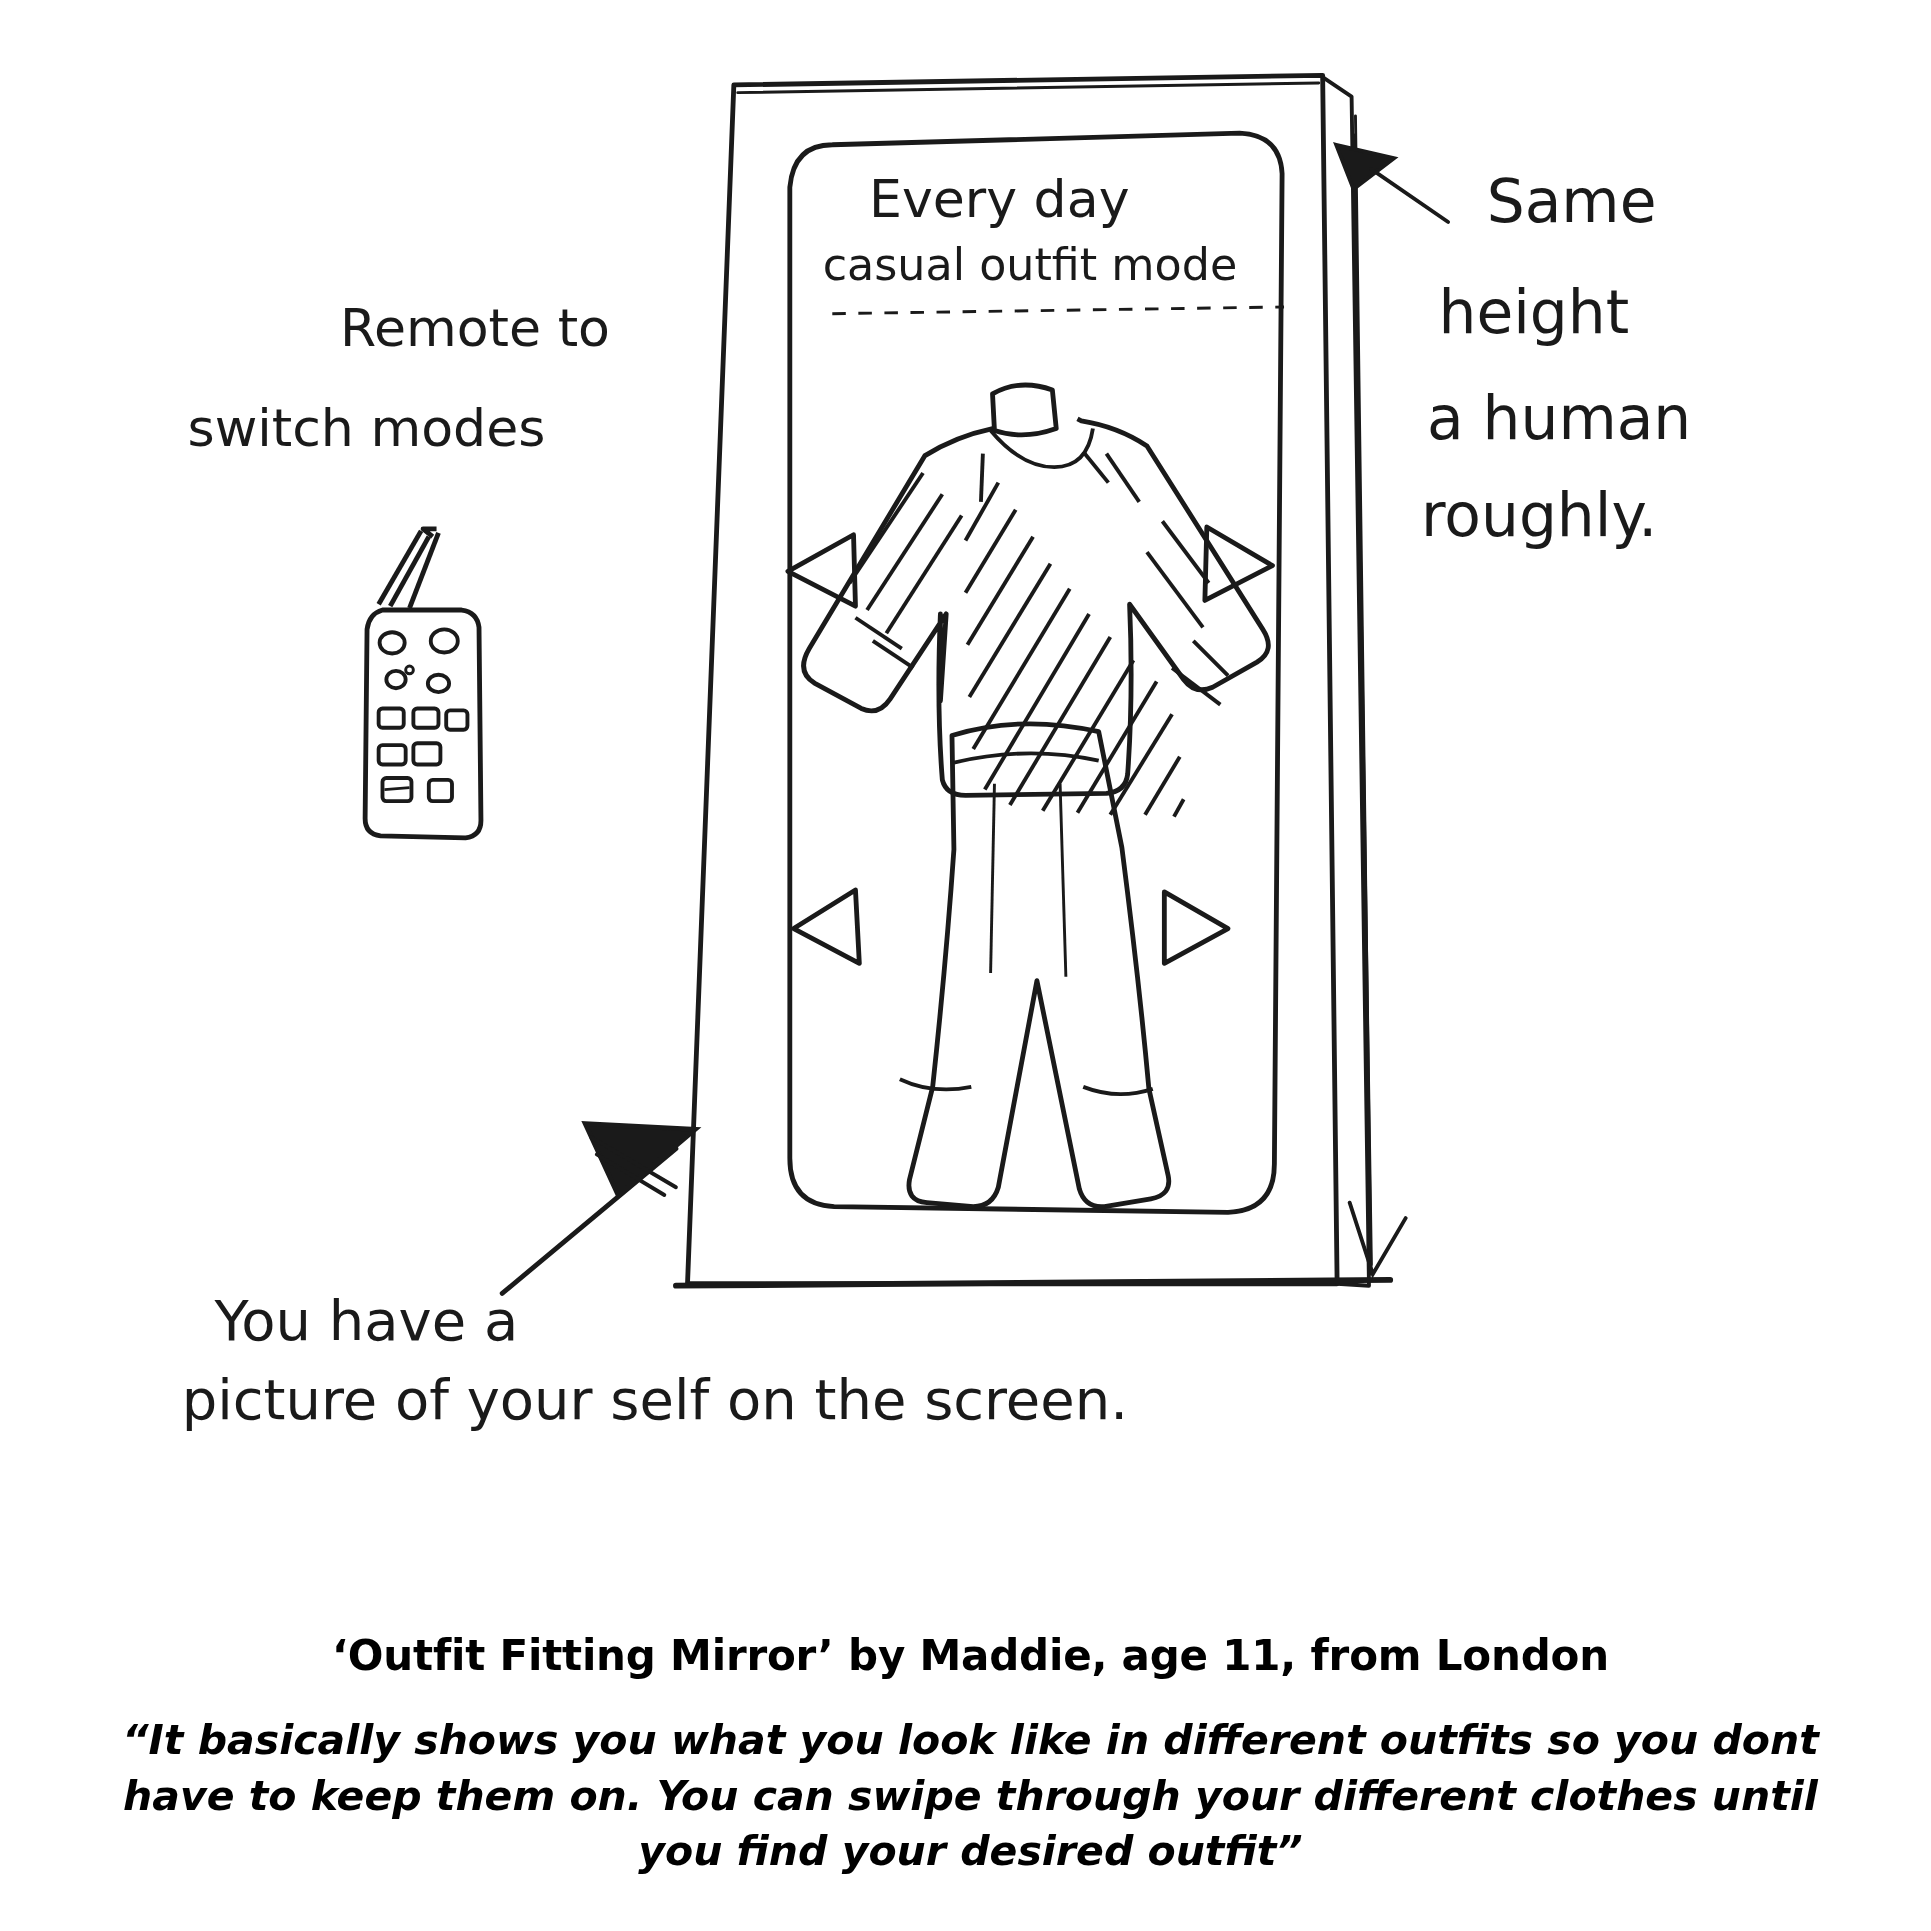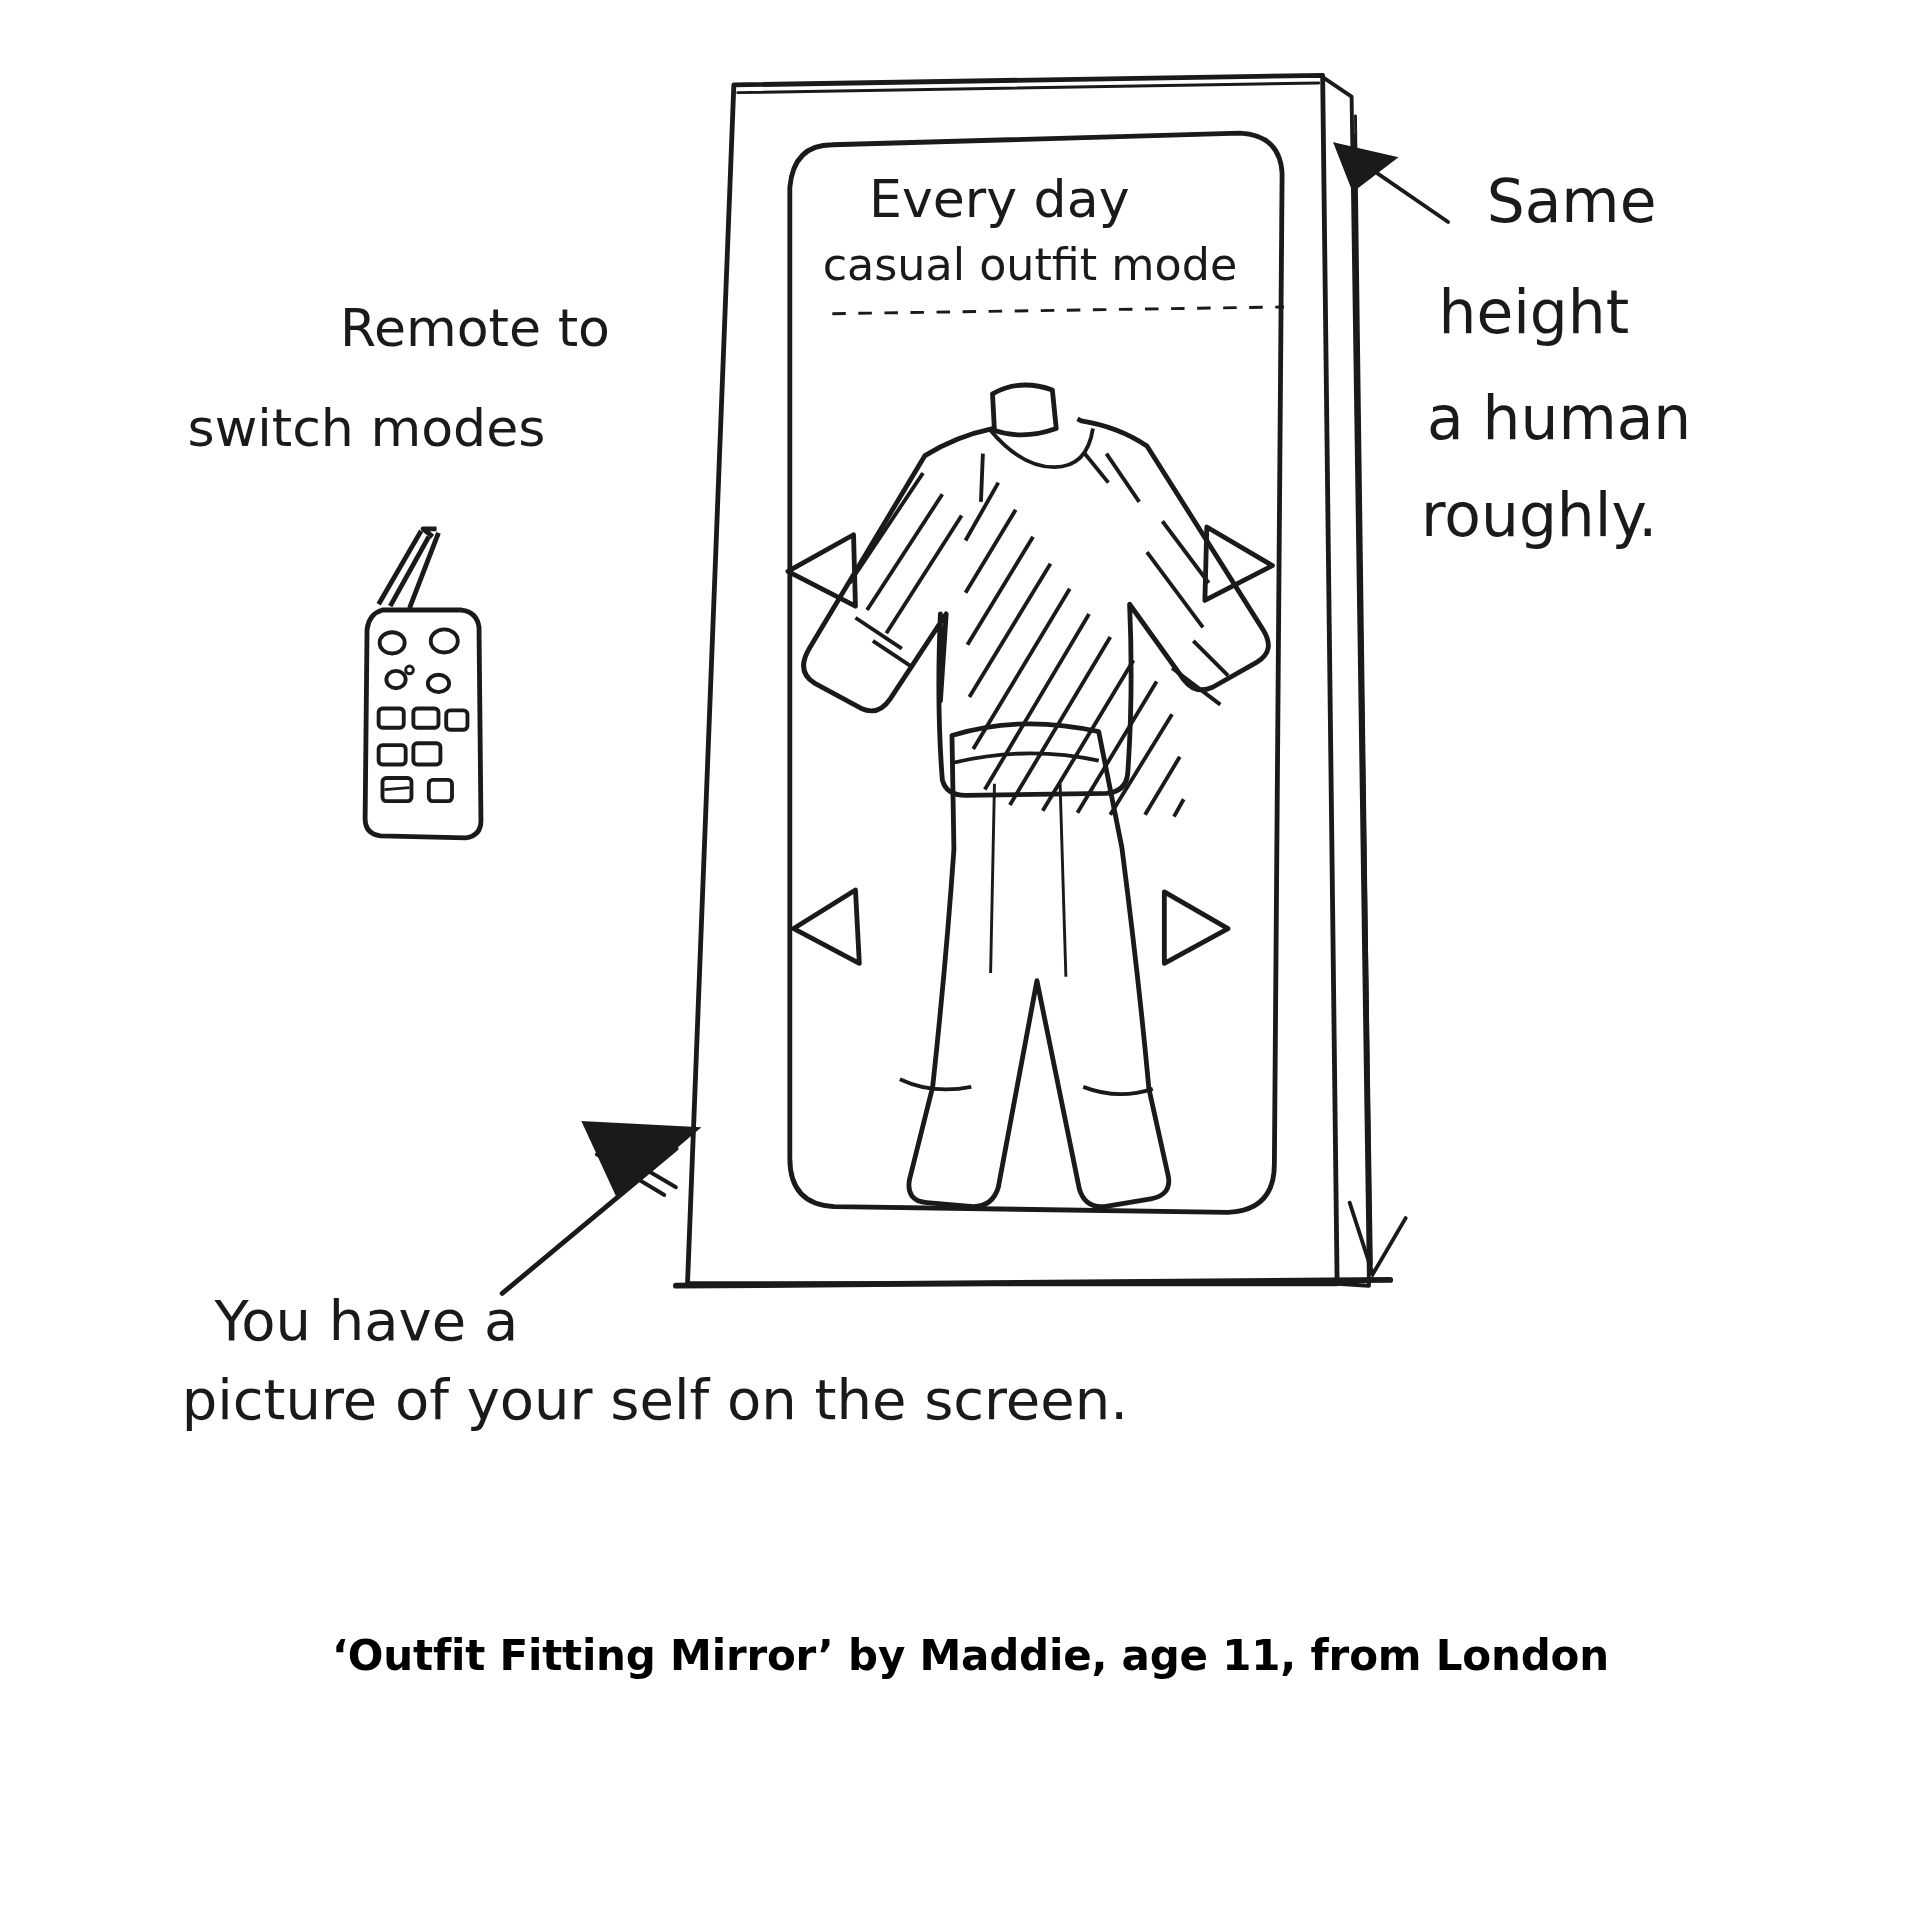--- a/index.html
+++ b/index.html
@@ -229,14 +229,15 @@
       <path d="M606 1164 L720 1170 L640 1238 Z"></path>
       <path d="M612 1178 L700 1230" stroke-width="4"></path>
       <path d="M618 1196 L688 1238" stroke-width="4"></path>
     </g>
 
   </svg>
 </div>
 
 <div class="caption-block">
   <p class="caption-title">‘Outfit Fitting Mirror’ by Maddie, age 11, from London</p>
+  <p class="caption-quote">“It basically shows you what you look like in different outfits so you dont have to keep them on. You can swipe through your different clothes until you find your desired outfit”</p>
 </div>
 
 
 </body></html>

